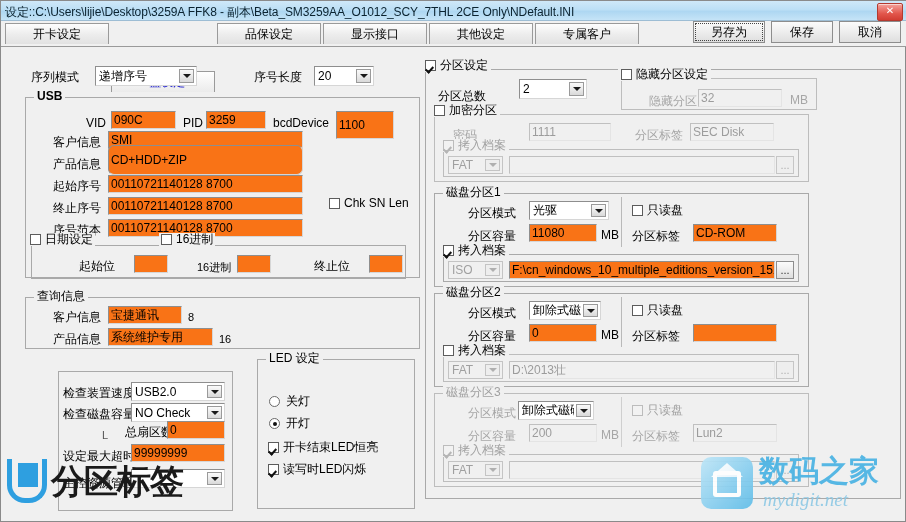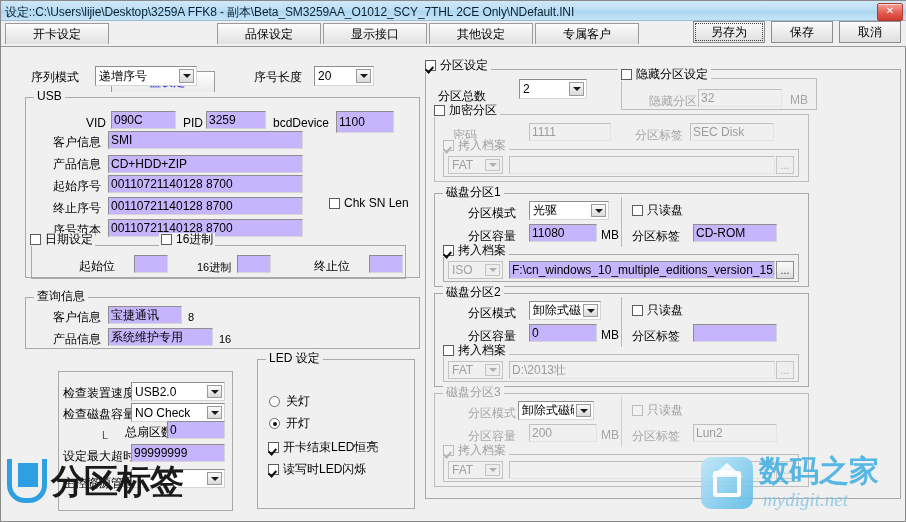--- a/index.html
+++ b/index.html
@@ -62,21 +62,21 @@
   }
   .grp.dis{border-color:#bdbdbd;}
   .grp.dis > .cap{color:#a0a0a0;}
 
   
   .lab{position:absolute;font-size:12px;white-space:nowrap;line-height:14px;}
   .lab.dis{color:#a6a6a6;}
   .lab.sm{font-size:11px;}
 
   .inp{
-    position:absolute;background:#c4b5fd;border:1px solid #8e8e8e;
+    position:absolute;background:#f97316;border:1px solid #8e8e8e;
     border-right-color:#d6d6d6;border-bottom-color:#d6d6d6;
     box-sizing:border-box;font-size:12px;padding:0 2px;line-height:normal;
     color:#000;overflow:hidden;white-space:nowrap;display:flex;align-items:center;
     font-family:"Liberation Sans","DejaVu Sans",sans-serif;
   }
   .inp.dis{background:#f0f0f0;color:#9c9c9c;border-color:#c0c0c0;border-right-color:#e4e4e4;border-bottom-color:#e4e4e4;}
 
   .cbo{
     position:absolute;background:#fff;border:1px solid #8e8e8e;
     border-right-color:#d6d6d6;border-bottom-color:#d6d6d6;
@@ -186,36 +186,36 @@
   <div class="cbo" style="left:94px;top:65px;width:102px;height:20px;">
     <span class="txt">递增序号</span>
     <span class="arw"></span>
   </div>
   <div class="lab" style="left:253px;top:69px;">序号长度</div>
   <div class="cbo" style="left:313px;top:65px;width:60px;height:20px;">
     <span class="txt">20</span>
     <span class="arw"></span>
   </div>
 
-  <div class="grp" style="left:24px;top:96px;width:395px;height:181px;">
+  <div class="grp" style="left:24px;top:96px;width:395px;height:181px;font-weight:bold;">
     <span class="cap">USB</span>
   </div>
 
   <div class="lab" style="left:85px;top:115px;">VID</div>
   <div class="inp" style="left:110px;top:110px;width:65px;height:18px;">090C</div>
   <div class="lab" style="left:182px;top:115px;">PID</div>
   <div class="inp" style="left:205px;top:110px;width:60px;height:18px;">3259</div>
   <div class="lab" style="left:272px;top:115px;">bcdDevice</div>
-  <div class="inp" style="left:335px;top:110px;width:58px;height:22px;">1100</div>
+  <div class="inp" style="left:335px;top:110px;width:58px;height:28px;">1100</div>
 
   <div class="lab" style="left:52px;top:134px;">客户信息</div>
   <div class="inp" style="left:107px;top:130px;width:195px;height:18px;">SMI</div>
 
   <div class="lab" style="left:52px;top:156px;">产品信息</div>
-  <div class="inp" style="left:107px;top:154px;width:195px;height:18px;">CD+HDD+ZIP</div>
+  <div class="inp" style="left:107px;top:144px;width:195px;height:30px;border-radius:6px;">CD+HDD+ZIP</div>
 
   <div class="lab" style="left:52px;top:178px;">起始序号</div>
   <div class="inp" style="left:107px;top:174px;width:195px;height:18px;">00110721140128 8700</div>
 
   <div class="lab" style="left:52px;top:200px;">终止序号</div>
   <div class="inp" style="left:107px;top:196px;width:195px;height:18px;">00110721140128 8700</div>
 
   <div class="chk" style="left:328px;top:196px;">
     <span class="bx"></span>
     <span>Chk SN Len</span>

